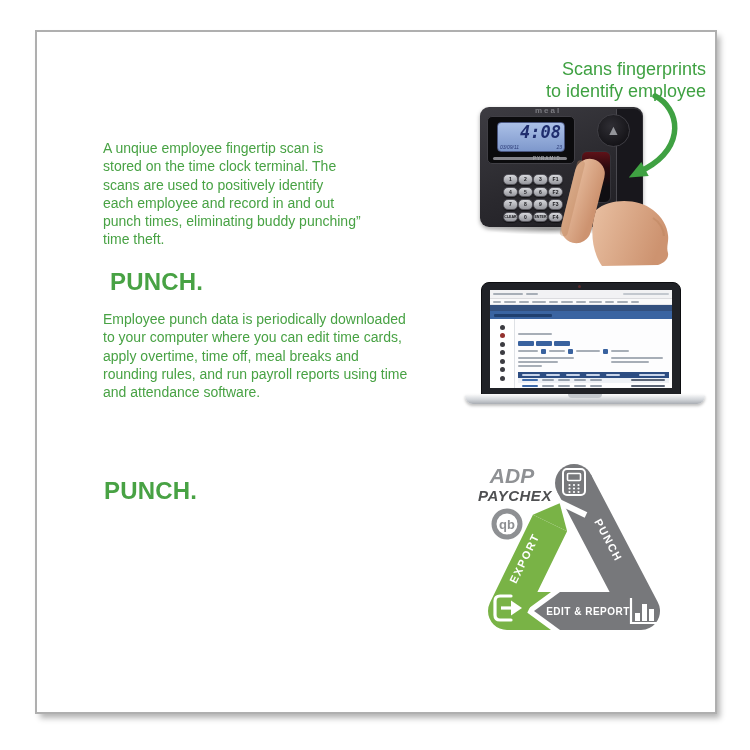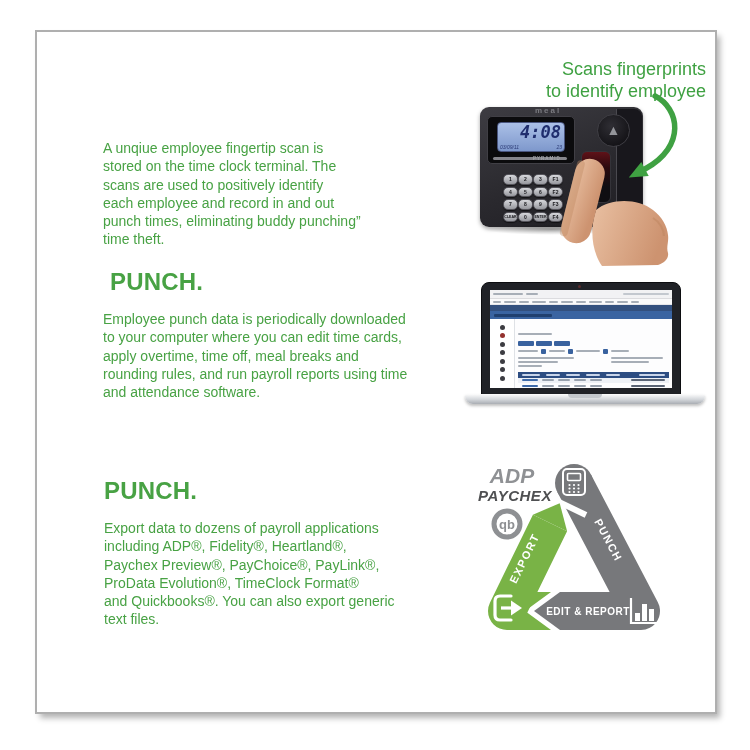--- a/index.html
+++ b/index.html
@@ -259,26 +259,20 @@
           </div>
         </div>
       </div>
     </div>
     <div class="lt-base">
         <div class="lt-notch"></div>
       </div>
   </div>
 
   <div class="sec-h" style="left:104px;top:477px;">PUNCH.</div>
-  <div class="sec-b" style="left:104px;top:519px;width:380px;">Export data to dozens of payroll applications
-including ADP®, Fidelity®, Heartland®,
-Paychex Preview®, PayChoice®, PayLink®,
-ProData Evolution®, TimeClock Format®
-and Quickbooks®. You can also export generic
-text files.</div>
 
   <svg class="abs" style="left:455px;top:446px;" width="250" height="195" viewBox="0 0 250 195">
 
     <path d="M119,37 L186,165 L105,165" stroke="#77787b" stroke-width="38" stroke-linejoin="round" stroke-linecap="butt" fill="none"></path>
     <circle cx="119" cy="37" r="19" fill="#77787b"></circle>
     <polygon points="105,146 105,184 79,165" fill="#77787b"></polygon>
 
     <line x1="79" y1="44" x2="131" y2="69" stroke="#ffffff" stroke-width="6"></line>
 
     <path d="M64,165 L52,165 L95,77" stroke="#79b346" stroke-width="38" stroke-linejoin="round" stroke-linecap="butt" fill="none"></path>

